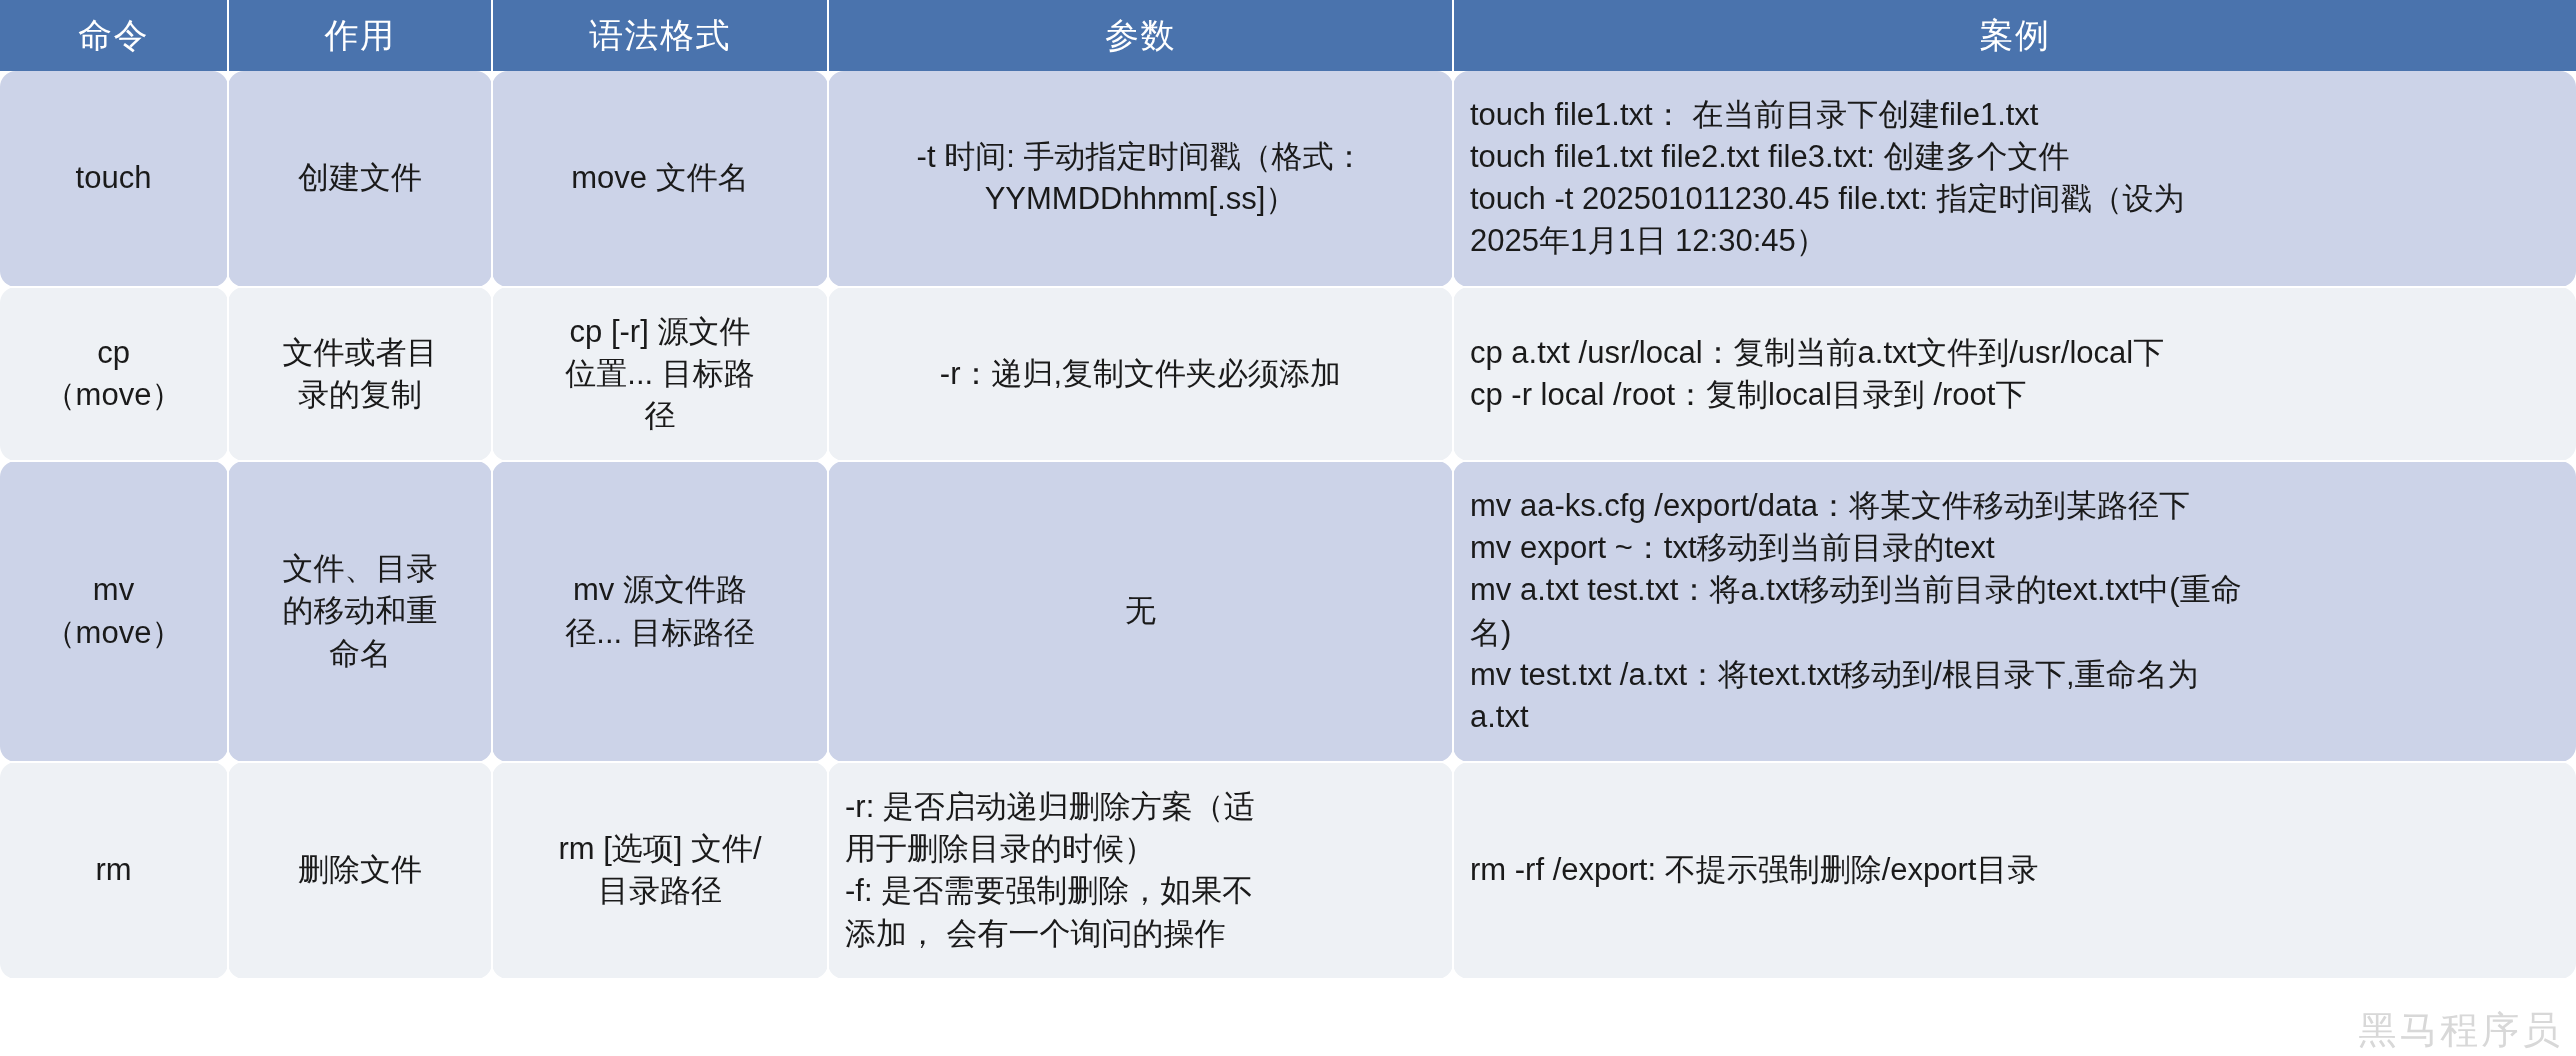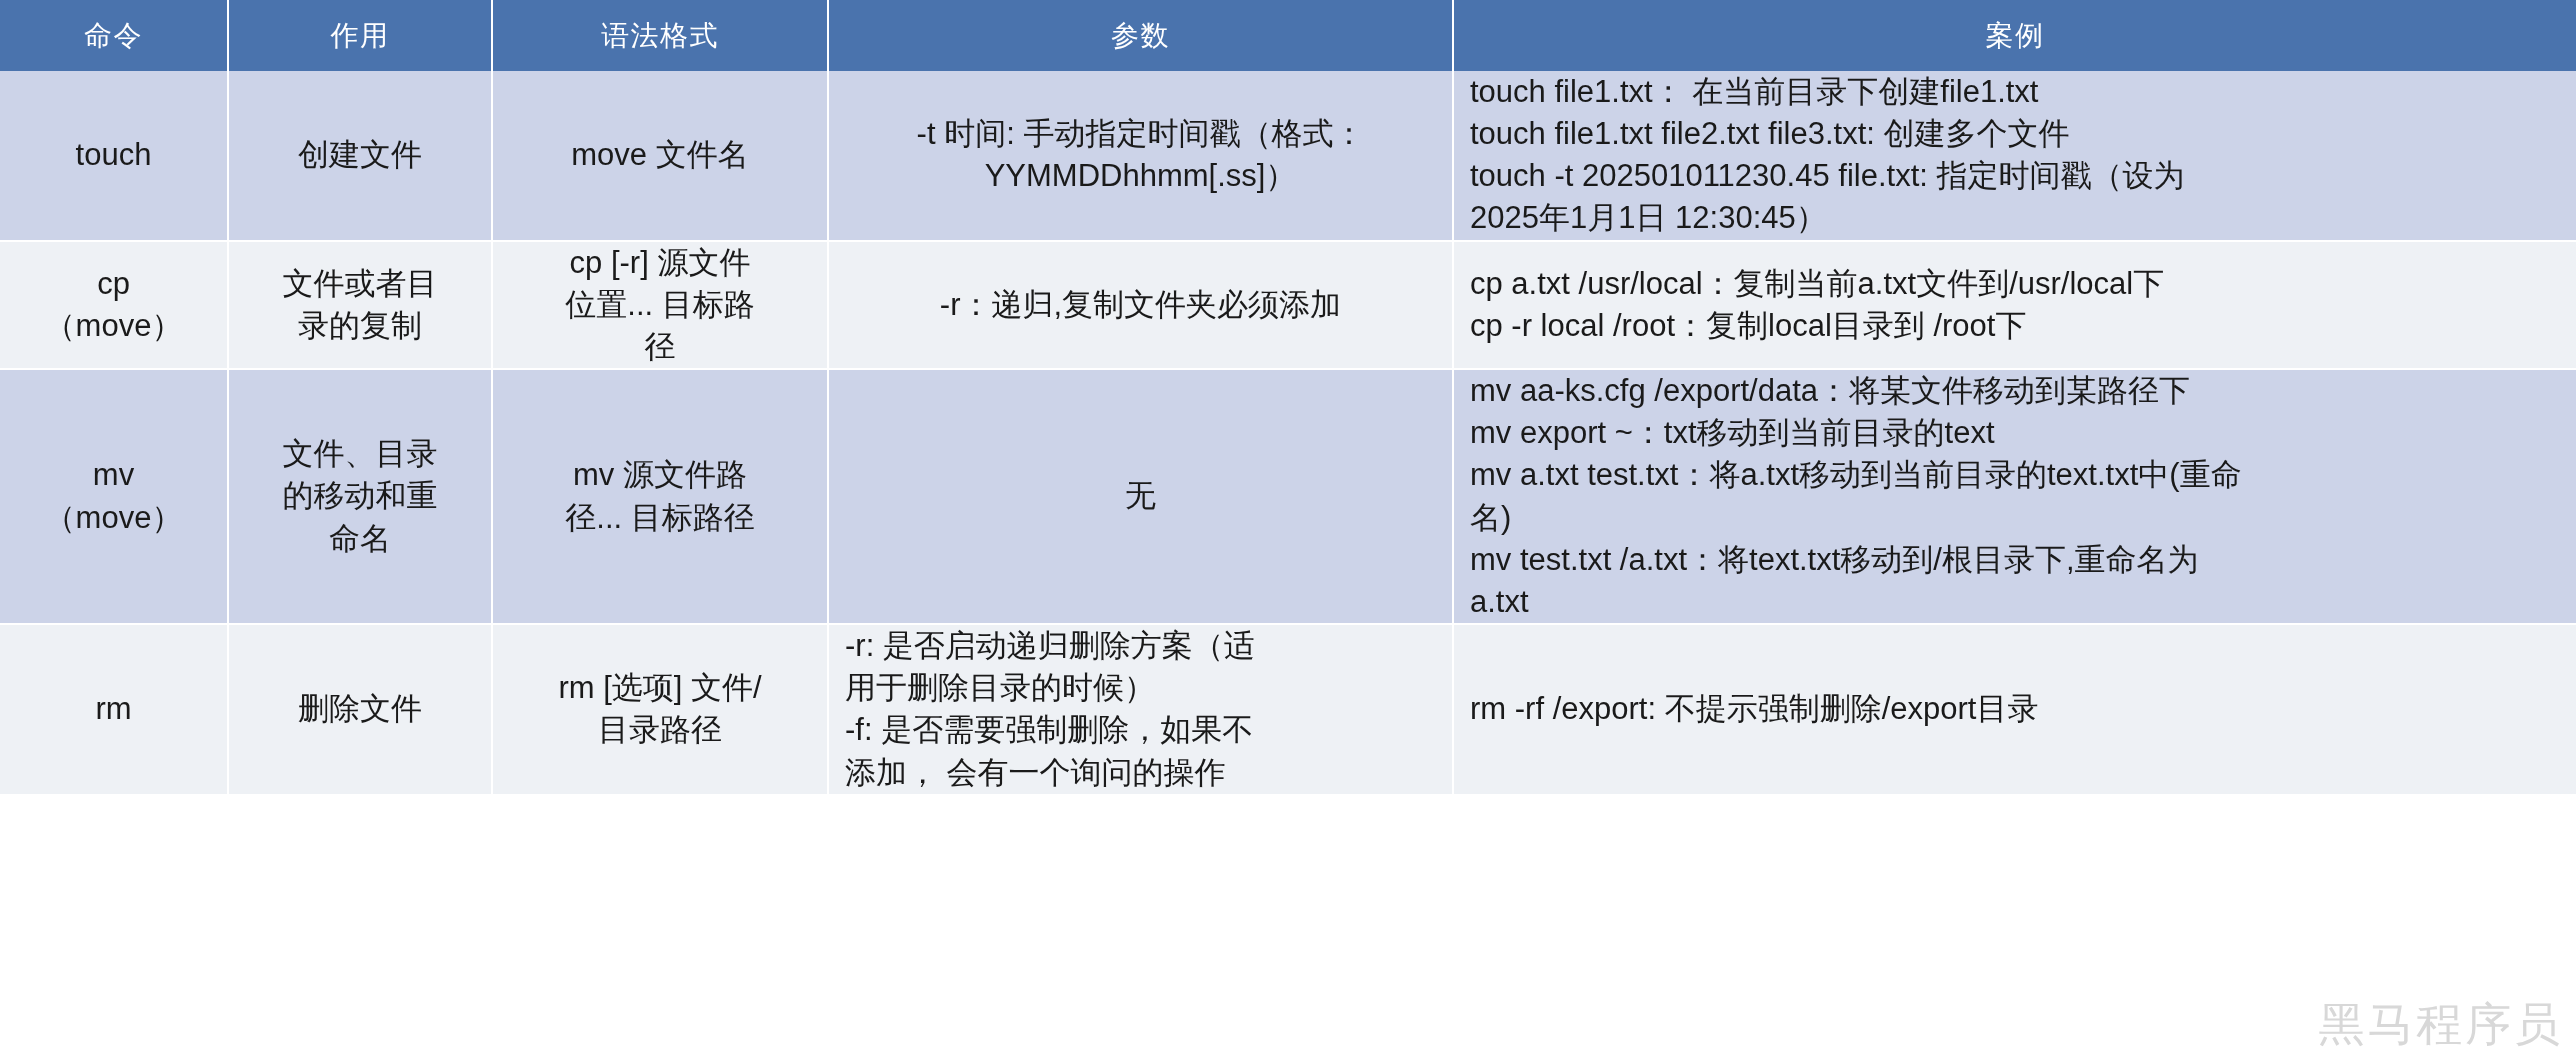--- a/index.html
+++ b/index.html
@@ -27,38 +27,39 @@
   }
   table.cmd-table col.c0 { width: 228px; }
   table.cmd-table col.c1 { width: 264px; }
   table.cmd-table col.c2 { width: 336px; }
   table.cmd-table col.c3 { width: 625px; }
   table.cmd-table col.c4 { width: 1123px; }
 
   thead th {
     background: #4a73ad;
     color: #ffffff;
-    font-size: 28px;
+    font-size: 34px;
     font-weight: normal;
     text-align: center;
     vertical-align: middle;
     height: 69px;
     border-right: 2.2px solid #ffffff;
     letter-spacing: 1.4px;
   }
   thead th:last-child { border-right: none; }
 
   tbody td {
     border-right: 2.2px solid #ffffff;
     border-bottom: 2.2px solid #ffffff;
     font-size: 31px;
     color: #1a1a1a;
     vertical-align: middle;
-    padding: 0 16px;
+    padding: 23px 16px;
     line-height: 1.36;
+    border-radius: 16px;
   }
   tbody td:last-child { border-right: none; }
 
   tr.row-alt td { background: #ccd3e8; }
   tr.row-plain td { background: #eef1f5; }
 
   td.col-cmd, td.col-use, td.col-syntax, td.col-param {
     text-align: center;
   }
   td.col-example {
@@ -66,21 +67,21 @@
   }
   td.col-param.left-align {
     text-align: left;
     margin-left: 8px;
   }
   .cell-line { display: block; }
   .watermark {
     position: absolute;
     right: 13px;
     bottom: 1.4px;
-    font-size: 46px;
+    font-size: 38px;
     color: #d8d8d8;
     font-family: "Liberation Sans", sans-serif;
     letter-spacing: 2.9px;
     white-space: nowrap;
     pointer-events: none;
   }
 </style>
 </head>
 <body>
 

